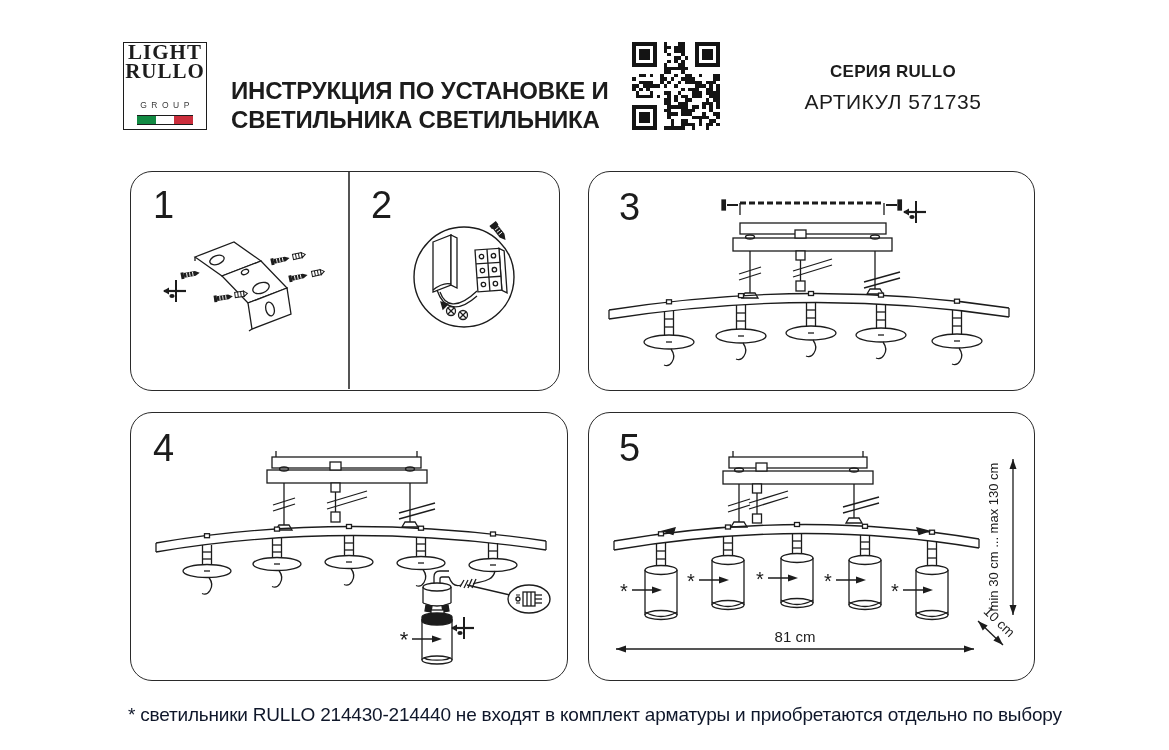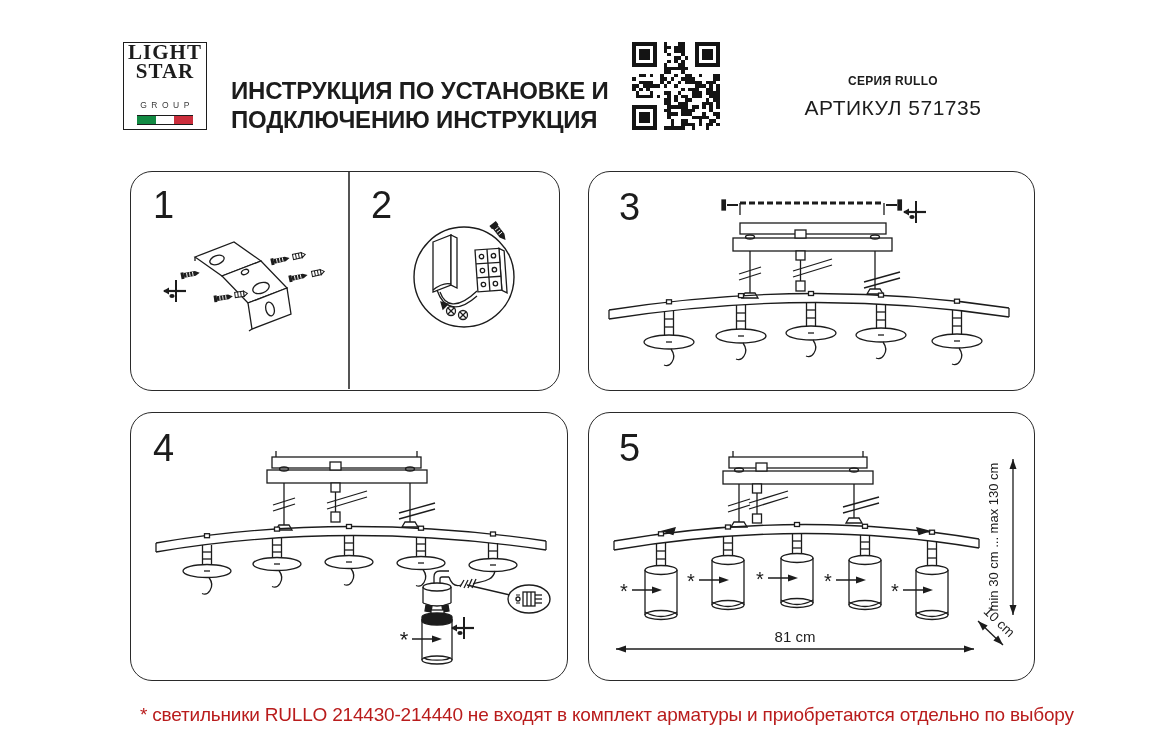--- a/index.html
+++ b/index.html
@@ -12,54 +12,54 @@
           line-height:19px;letter-spacing:1px;color:#1c1c1c;}
   .logo-w.first{}
   .logo-g{font-size:8.5px;letter-spacing:4.5px;margin-top:19px;color:#3a3a3a;text-indent:4px;}
   .flag{width:56px;height:8px;margin:5px auto 0;border-top:1.2px solid #1c1c1c;
         border-bottom:1.2px solid #1c1c1c;display:flex;}
   .flag span{flex:1;height:100%;}
   .title{position:absolute;left:231px;top:56px;font-size:24px;font-weight:bold;
          line-height:29px;letter-spacing:-0.2px;white-space:nowrap;margin-top:20px;}
   .qr{position:absolute;left:632px;top:42px;width:88px;height:88px;}
   .series-block{position:absolute;left:798px;top:62px;width:190px;text-align:center;}
-  .series{font-size:12px;font-weight:bold;letter-spacing:0.3px;margin-top:12px;}
+  .series{font-size:17px;font-weight:bold;letter-spacing:0.3px;}
   .article{font-size:21px;font-weight:normal;margin-top:8px;letter-spacing:0.5px;}
   
   .panel{position:absolute;border:1.6px solid #2a2a2a;border-radius:22px;box-sizing:border-box;background:#fff;}
   .panel svg{position:absolute;left:0;top:0;}
   .stepnum{position:absolute;font-size:38px;font-weight:400;color:#1c1c1c;line-height:1;}
   .box12{left:130px;top:171px;width:430px;height:220px;}
   .box3{left:588px;top:171px;width:447px;height:220px;}
   .box4{left:130px;top:412px;width:438px;height:269px;}
   .box5{left:588px;top:412px;width:447px;height:269px;}
   
-  .footnote{position:absolute;left:140px;top:704px;font-size:19px;letter-spacing:-0.2px;color:#b91c1c;}
+  .footnote{position:absolute;left:128px;top:704px;font-size:19px;letter-spacing:-0.2px;color:#0f172a;}
   .ink{stroke:#1c1c1c;fill:none;stroke-width:1.3;}
   text.lbl{font-family:"Liberation Sans",sans-serif;fill:#1c1c1c;}
 </style>
 </head>
 <body>
 
 <div class="page">
 
   <div class="logo-box">
     <div class="logo-w first">LIGHT</div>
-    <div class="logo-w">STAR</div>
+    <div class="logo-w">RULLO</div>
     <div class="logo-g">GROUP</div>
     <div class="flag">
       <span style="background:#128a43"></span>
         <span style="background:#ffffff"></span>
         <span style="background:#cb2e3c"></span>
     </div>
   </div>
 
   <div class="title">
     <div>ИНСТРУКЦИЯ ПО УСТАНОВКЕ И</div>
-    <div>ПОДКЛЮЧЕНИЮ ИНСТРУКЦИЯ</div>
+    <div>СВЕТИЛЬНИКА СВЕТИЛЬНИКА</div>
   </div>
 
   <svg class="qr" id="qr" viewBox="0 0 25 25" shape-rendering="crispEdges" fill="#141414">
       <rect x="0" y="0" width="7" height="7"></rect>
       <rect x="1" y="1" width="5" height="5" fill="#fff"></rect>
       <rect x="2" y="2" width="3" height="3"></rect>
       <rect x="18" y="0" width="7" height="7"></rect>
       <rect x="19" y="1" width="5" height="5" fill="#fff"></rect>
       <rect x="20" y="2" width="3" height="3"></rect>
       <rect x="0" y="18" width="7" height="7"></rect>

